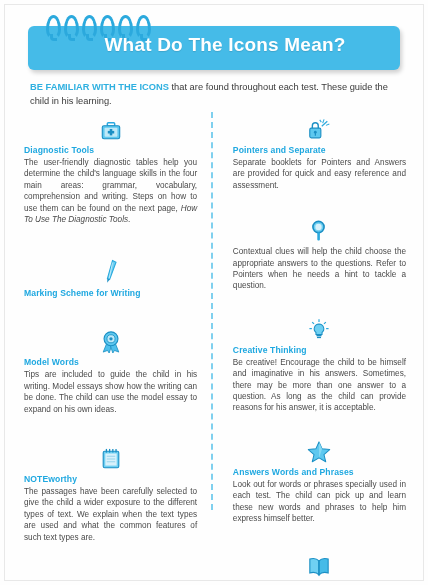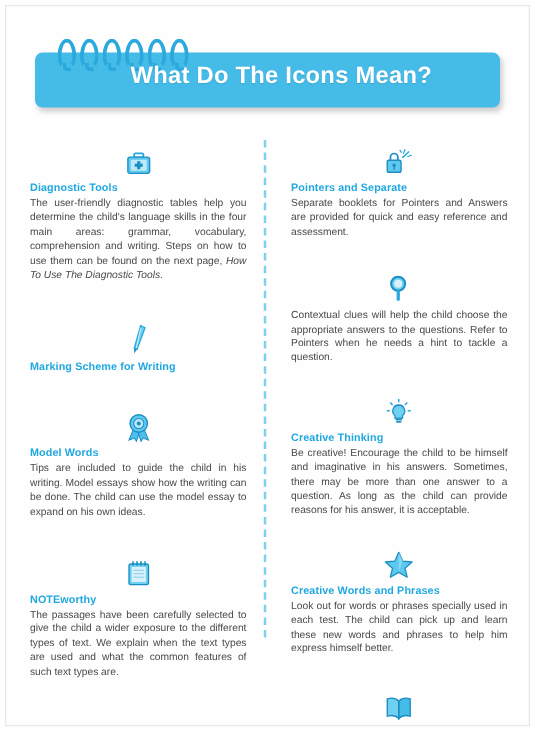--- a/index.html
+++ b/index.html
@@ -19,21 +19,21 @@
   .page-border{
     position:absolute;inset:4px;
     border:1px solid #e8e8e8;
     pointer-events:none;
   }
 
   
   .header-wrap{
     position:absolute;
     left:28px;top:26px;
-    width:372px;height:38px;margin-top:16px;
+    width:372px;height:38px;
   }
   .spiral{
     position:absolute;
     left:18px;top:-11px;
     width:120px;height:26px;
     display:flex;
     gap:3px;
     z-index:3;
   }
   .ring{
@@ -160,20 +160,23 @@
       <div class="ring"></div>
       <div class="ring"></div>
       <div class="ring"></div>
       <div class="ring"></div>
       <div class="ring"></div>
     </div>
     <div class="banner"></div>
     <div class="banner-title">What Do The Icons Mean?</div>
   </div>
 
+  <div class="intro">
+    <span class="lead">BE FAMILIAR WITH THE ICONS</span><span> that are found throughout each test. These guide the child in his learning.</span>
+  </div>
 
   <div class="columns">
 
     <div class="col col-left">
 
       <div class="item sp-a">
         <div class="icon-wrap">
           <svg width="22" height="22" viewBox="0 0 24 24">
             <rect x="8" y="3" width="8" height="3.4" rx="1" fill="none" stroke="#29a8e0" stroke-width="1.6"></rect>
             <rect x="2.5" y="6.2" width="19" height="14.2" rx="1.8" fill="#5ec8ef" stroke="#1b8fc4" stroke-width="1.2"></rect>
@@ -282,21 +285,21 @@
         <div class="item-body"><span>Be creative! Encourage the child to be himself and imaginative in his answers. Sometimes, there may be more than one answer to a question. As long as the child can provide reasons for his answer, it is acceptable.</span></div>
       </div>
 
       <div class="item sp-d">
         <div class="icon-wrap">
           <svg width="26" height="24" viewBox="0 0 28 26">
             <path d="M14 2 L17.4 9.6 L25.6 10.4 L19.4 15.8 L21.3 23.6 L14 19.4 L6.7 23.6 L8.6 15.8 L2.4 10.4 L10.6 9.6 Z" fill="#5ec8ef" stroke="#1b8fc4" stroke-width="1.1" stroke-linejoin="round"></path>
             <path d="M14 2 L17.4 9.6 L14 19.4 Z" fill="#8fddf5" opacity="0.8"></path>
           </svg>
         </div>
-        <div class="item-title">Creative Words and Phrases</div>
+        <div class="item-title">Answers Words and Phrases</div>
         <div class="item-body"><span>Look out for words or phrases specially used in each test. The child can pick up and learn these new words and phrases to help him express himself better.</span></div>
       </div>
 
       <div class="item">
         <div class="icon-wrap">
           <svg width="24" height="22" viewBox="0 0 26 24">
             <path d="M13 6.5 C10.5 3.8 6.4 3.4 3 4.4 V19.6 C6.4 18.6 10.5 19 13 21.6 Z" fill="#6fd0f2" stroke="#1b8fc4" stroke-width="1.2"></path>
             <path d="M13 6.5 C15.5 3.8 19.6 3.4 23 4.4 V19.6 C19.6 18.6 15.5 19 13 21.6 Z" fill="#45bbe8" stroke="#1b8fc4" stroke-width="1.2"></path>
             <line x1="13" y1="6.5" x2="13" y2="21.6" stroke="#1b8fc4" stroke-width="1.1"></line>
           </svg>

